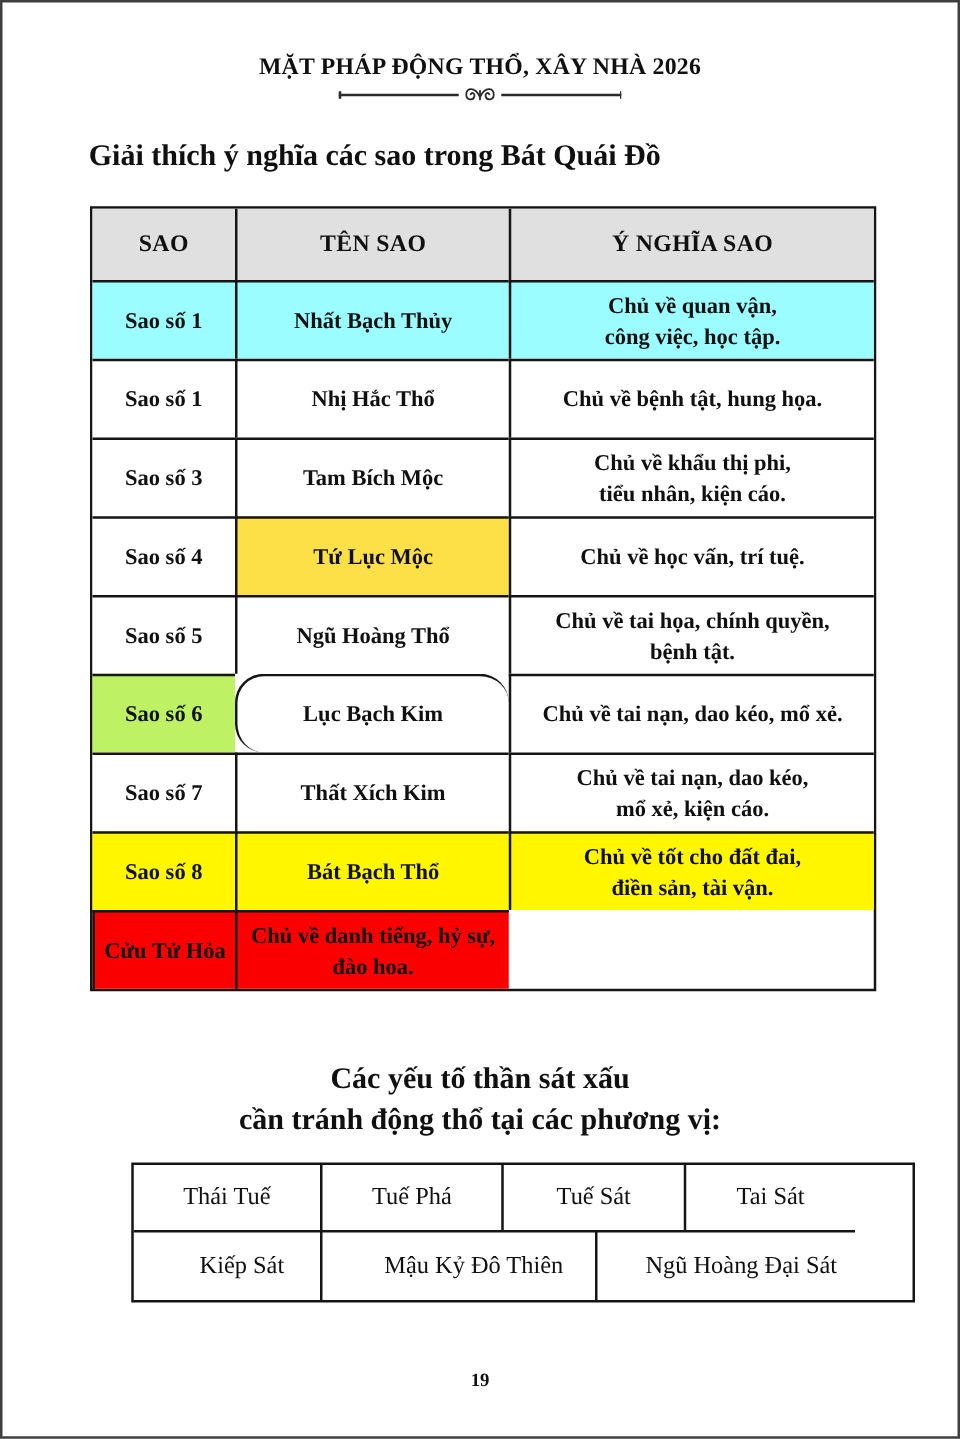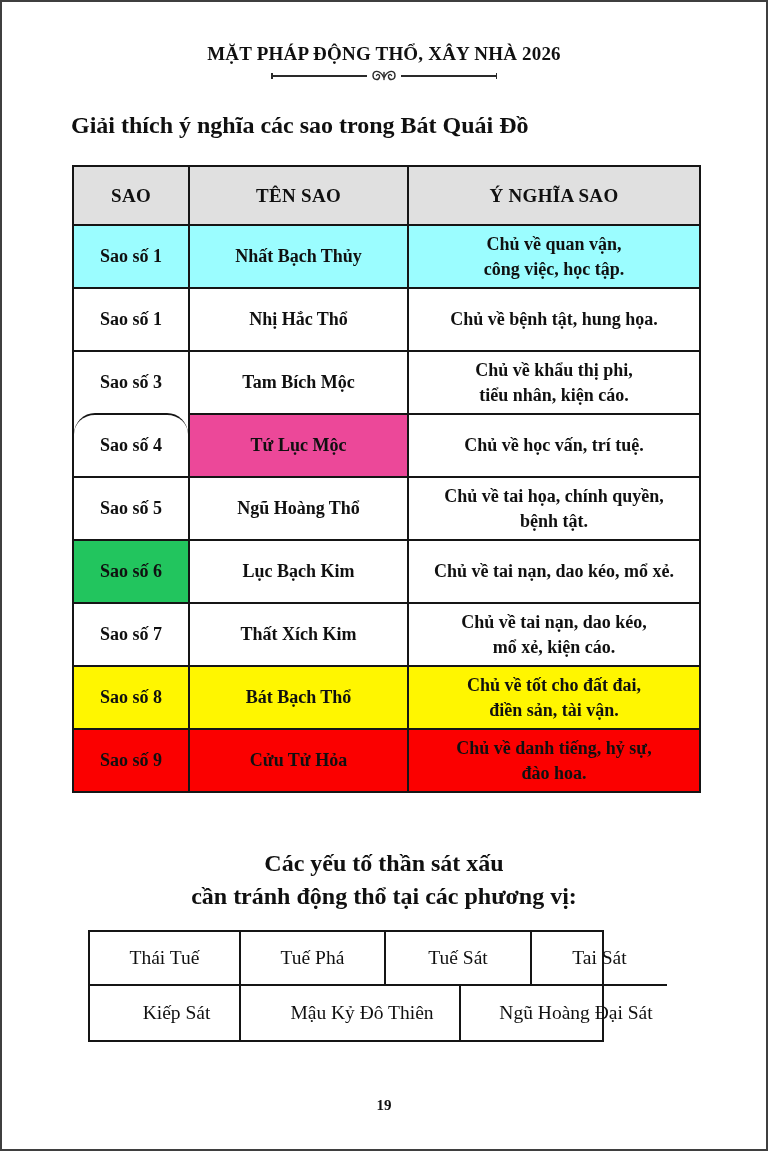--- a/index.html
+++ b/index.html
@@ -29,21 +29,21 @@
   .cell{display:flex;align-items:center;justify-content:center;text-align:center;
     box-sizing:border-box;font-weight:bold;padding:0 4px;}
   .hcell{height:57px;font-size:19px;letter-spacing:.3px;}
   .dcell{font-size:18px;line-height:25px;border-top:2px solid var(--border);white-space:pre-line;}
   .c1,.c2{border-left:2px solid var(--border);}
 
   .section2-title{position:absolute;top:845px;left:0;width:100%;text-align:center;
     font-size:24px;font-weight:bold;line-height:33px;}
   .section2-title span{display:block;}
 
-  .table2{position:absolute;top:928px;left:86px;width:516px;
+  .table2{position:absolute;top:928px;left:103px;width:627px;
     border:2px solid var(--border);box-sizing:border-box;background:#fff;}
   .t2-row{display:grid;}
   .t2-row1{grid-template-columns:149px 145px 146px 137px;grid-auto-rows:52px;}
   .t2-row2{grid-template-columns:149px 220px 208px;grid-auto-rows:56px;}
   .t2cell{display:flex;align-items:center;justify-content:center;text-align:center;
     box-sizing:border-box;font-size:19.5px;font-weight:normal;padding:0 4px;}
   .t2cell:not(:first-child){border-left:2px solid var(--border);}
   .t2-row2 .t2cell{border-top:2px solid var(--border);padding-left:28px;}
 
   .page-number{position:absolute;top:1095px;left:0;width:100%;text-align:center;
@@ -77,39 +77,38 @@
       <div class="cell dcell c1" style="background: rgb(155, 253, 255);">Nhất Bạch Thủy</div>
       <div class="cell dcell c2" style="background: rgb(155, 253, 255);">Chủ về quan vận,
 công việc, học tập.</div>
       <div class="cell dcell c0" style="background: rgb(255, 255, 255);">Sao số 1</div>
       <div class="cell dcell c1" style="background: rgb(255, 255, 255);">Nhị Hắc Thổ</div>
       <div class="cell dcell c2" style="background: rgb(255, 255, 255);">Chủ về bệnh tật, hung họa.</div>
       <div class="cell dcell c0" style="background: rgb(255, 255, 255);">Sao số 3</div>
       <div class="cell dcell c1" style="background: rgb(255, 255, 255);">Tam Bích Mộc</div>
       <div class="cell dcell c2" style="background: rgb(255, 255, 255);">Chủ về khẩu thị phi,
 tiểu nhân, kiện cáo.</div>
-      <div class="cell dcell c0" style="background: rgb(255, 255, 255); border-radius: 21px;">Sao số 4</div>
-      <div class="cell dcell c1" style="background: #ec4899;">Tứ Lục Mộc</div>
+      <div class="cell dcell c0" style="background: rgb(255, 255, 255);">Sao số 4</div>
+      <div class="cell dcell c1" style="background: #fde047;">Tứ Lục Mộc</div>
       <div class="cell dcell c2" style="background: rgb(255, 255, 255);">Chủ về học vấn, trí tuệ.</div>
       <div class="cell dcell c0" style="background: rgb(255, 255, 255);">Sao số 5</div>
       <div class="cell dcell c1" style="background: rgb(255, 255, 255);">Ngũ Hoàng Thổ</div>
       <div class="cell dcell c2" style="background: rgb(255, 255, 255);">Chủ về tai họa, chính quyền,
 bệnh tật.</div>
-      <div class="cell dcell c0" style="background: #22c55e; text-align: right;">Sao số 6</div>
-      <div class="cell dcell c1" style="background: rgb(255, 255, 255);">Lục Bạch Kim</div>
+      <div class="cell dcell c0" style="background: #bef264; text-align: right;">Sao số 6</div>
+      <div class="cell dcell c1" style="background: rgb(255, 255, 255); border-radius: 23px;">Lục Bạch Kim</div>
       <div class="cell dcell c2" style="background: rgb(255, 255, 255);">Chủ về tai nạn, dao kéo, mổ xẻ.</div>
       <div class="cell dcell c0" style="background: rgb(255, 255, 255);">Sao số 7</div>
       <div class="cell dcell c1" style="background: rgb(255, 255, 255);">Thất Xích Kim</div>
       <div class="cell dcell c2" style="background: rgb(255, 255, 255);">Chủ về tai nạn, dao kéo,
 mổ xẻ, kiện cáo.</div>
       <div class="cell dcell c0" style="background: rgb(255, 246, 0);">Sao số 8</div>
       <div class="cell dcell c1" style="background: rgb(255, 246, 0);">Bát Bạch Thổ</div>
       <div class="cell dcell c2" style="background: rgb(255, 246, 0);">Chủ về tốt cho đất đai,
 điền sản, tài vận.</div>
-      <div class="cell dcell c0" style="background: rgb(251, 0, 0);">Sao số 9</div>
       <div class="cell dcell c1" style="background: rgb(251, 0, 0);">Cửu Tử Hỏa</div>
       <div class="cell dcell c2" style="background: rgb(251, 0, 0);">Chủ về danh tiếng, hỷ sự,
 đào hoa.</div>
     </div>
 </div>
 
 <div class="section2-title">
   <span>Các yếu tố thần sát xấu</span>
   <span>cần tránh động thổ tại các phương vị:</span>
 </div>

